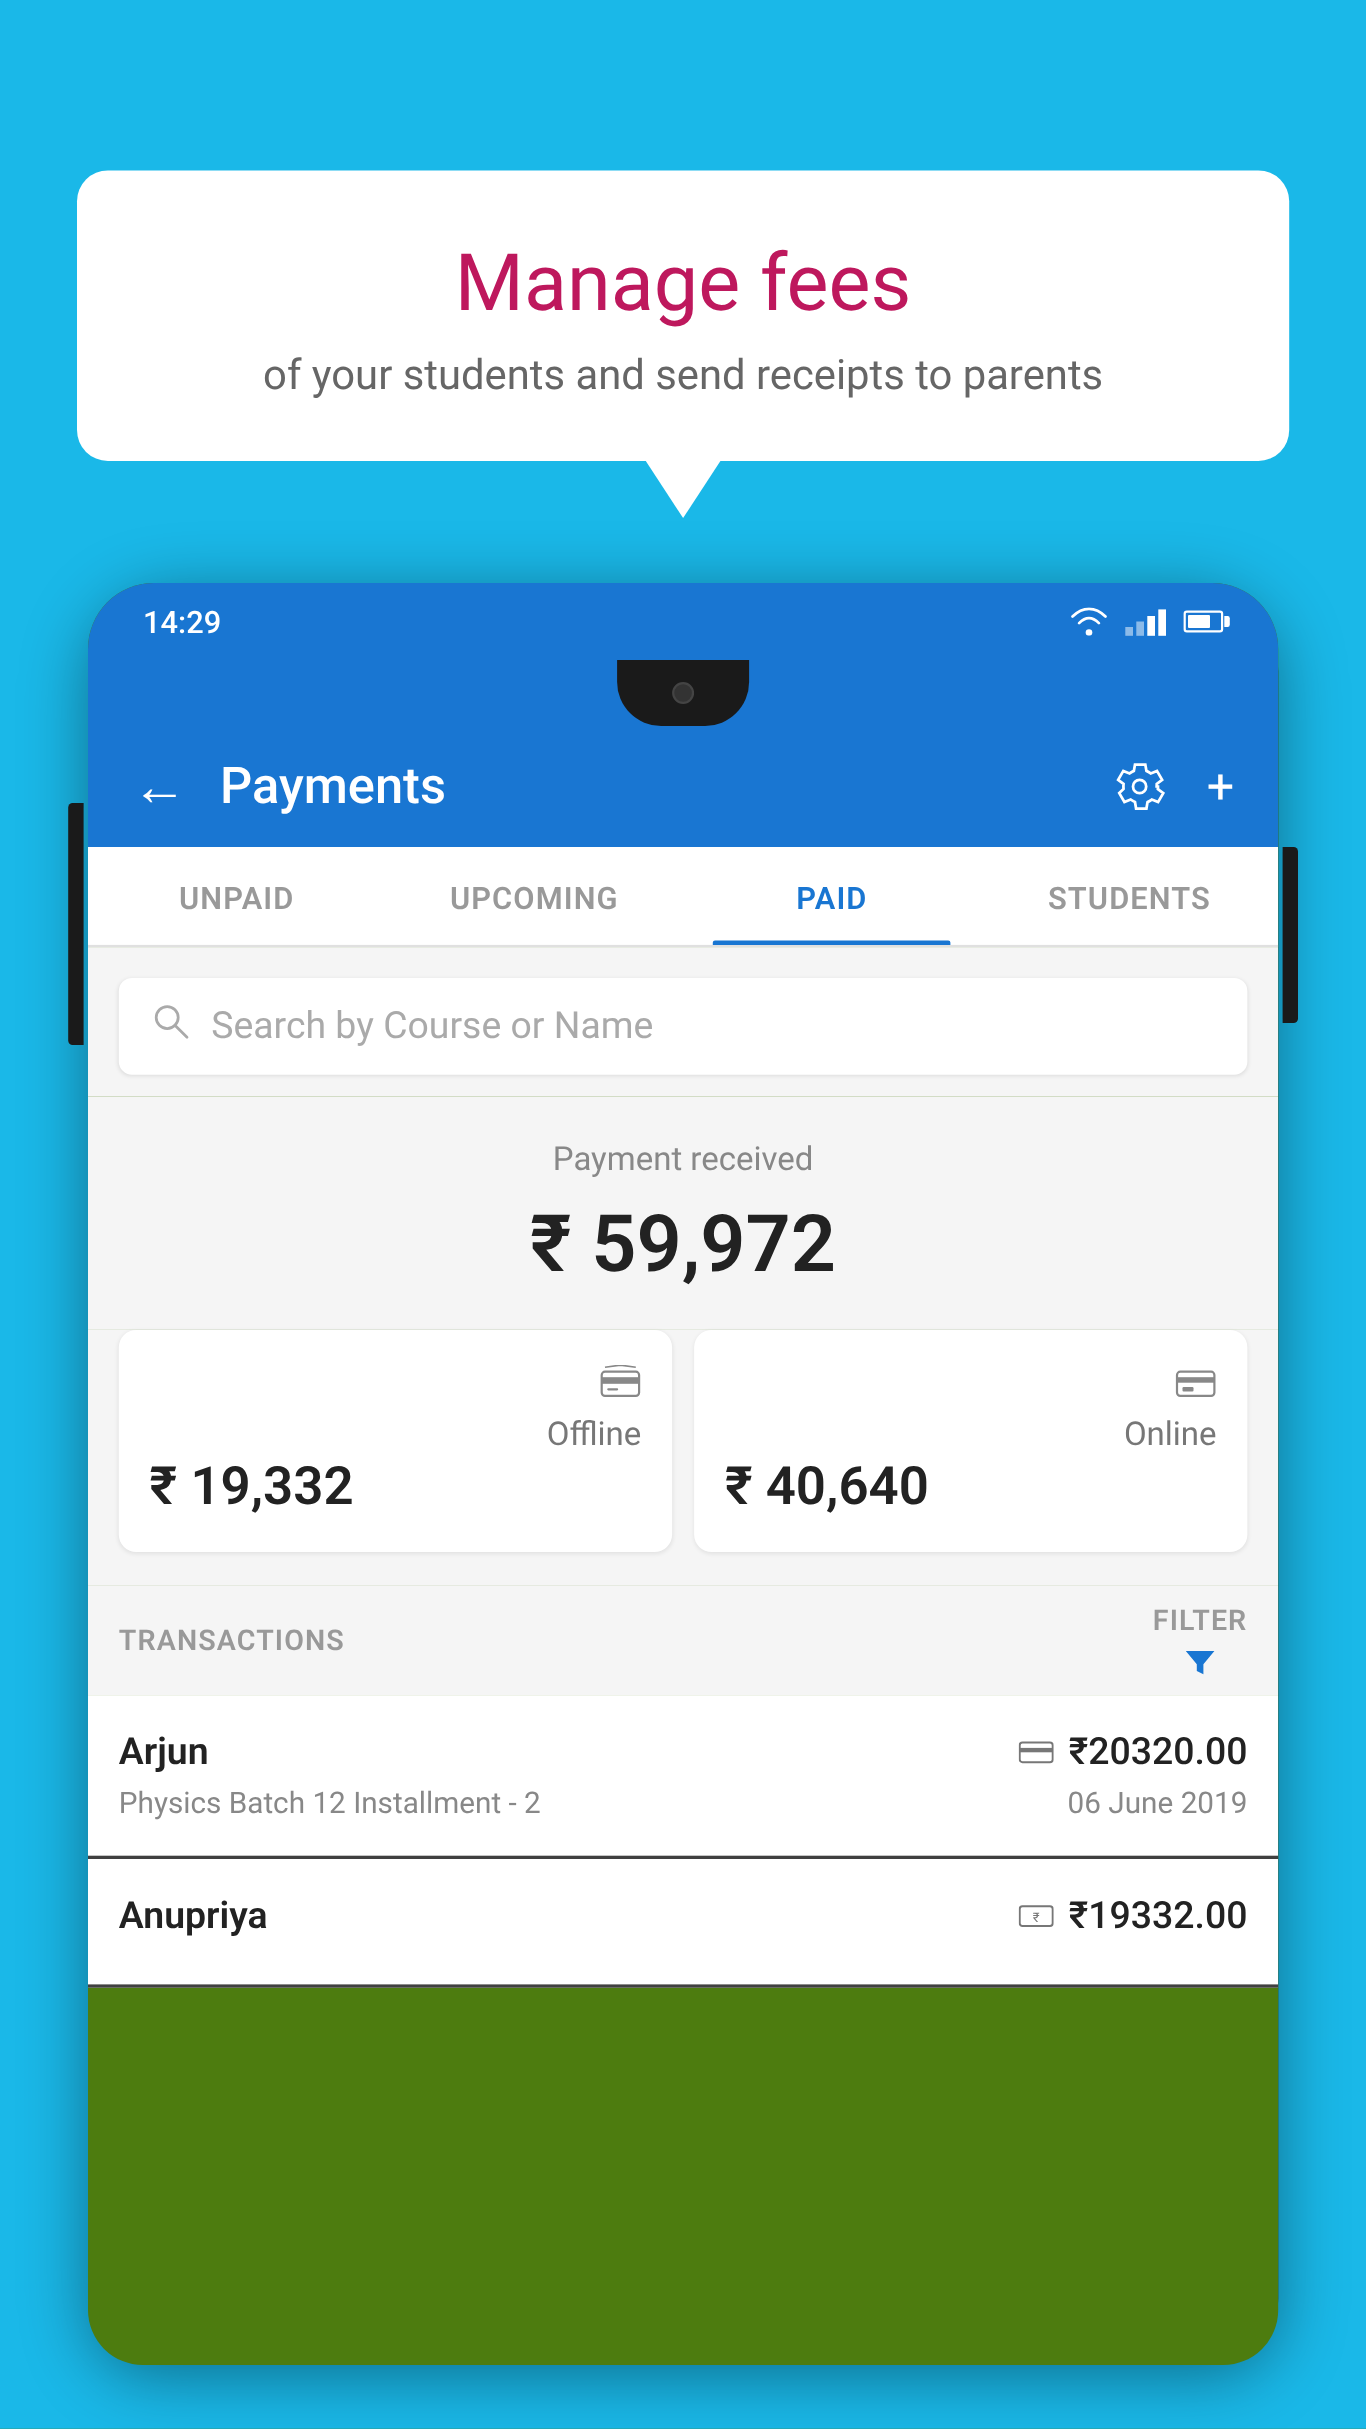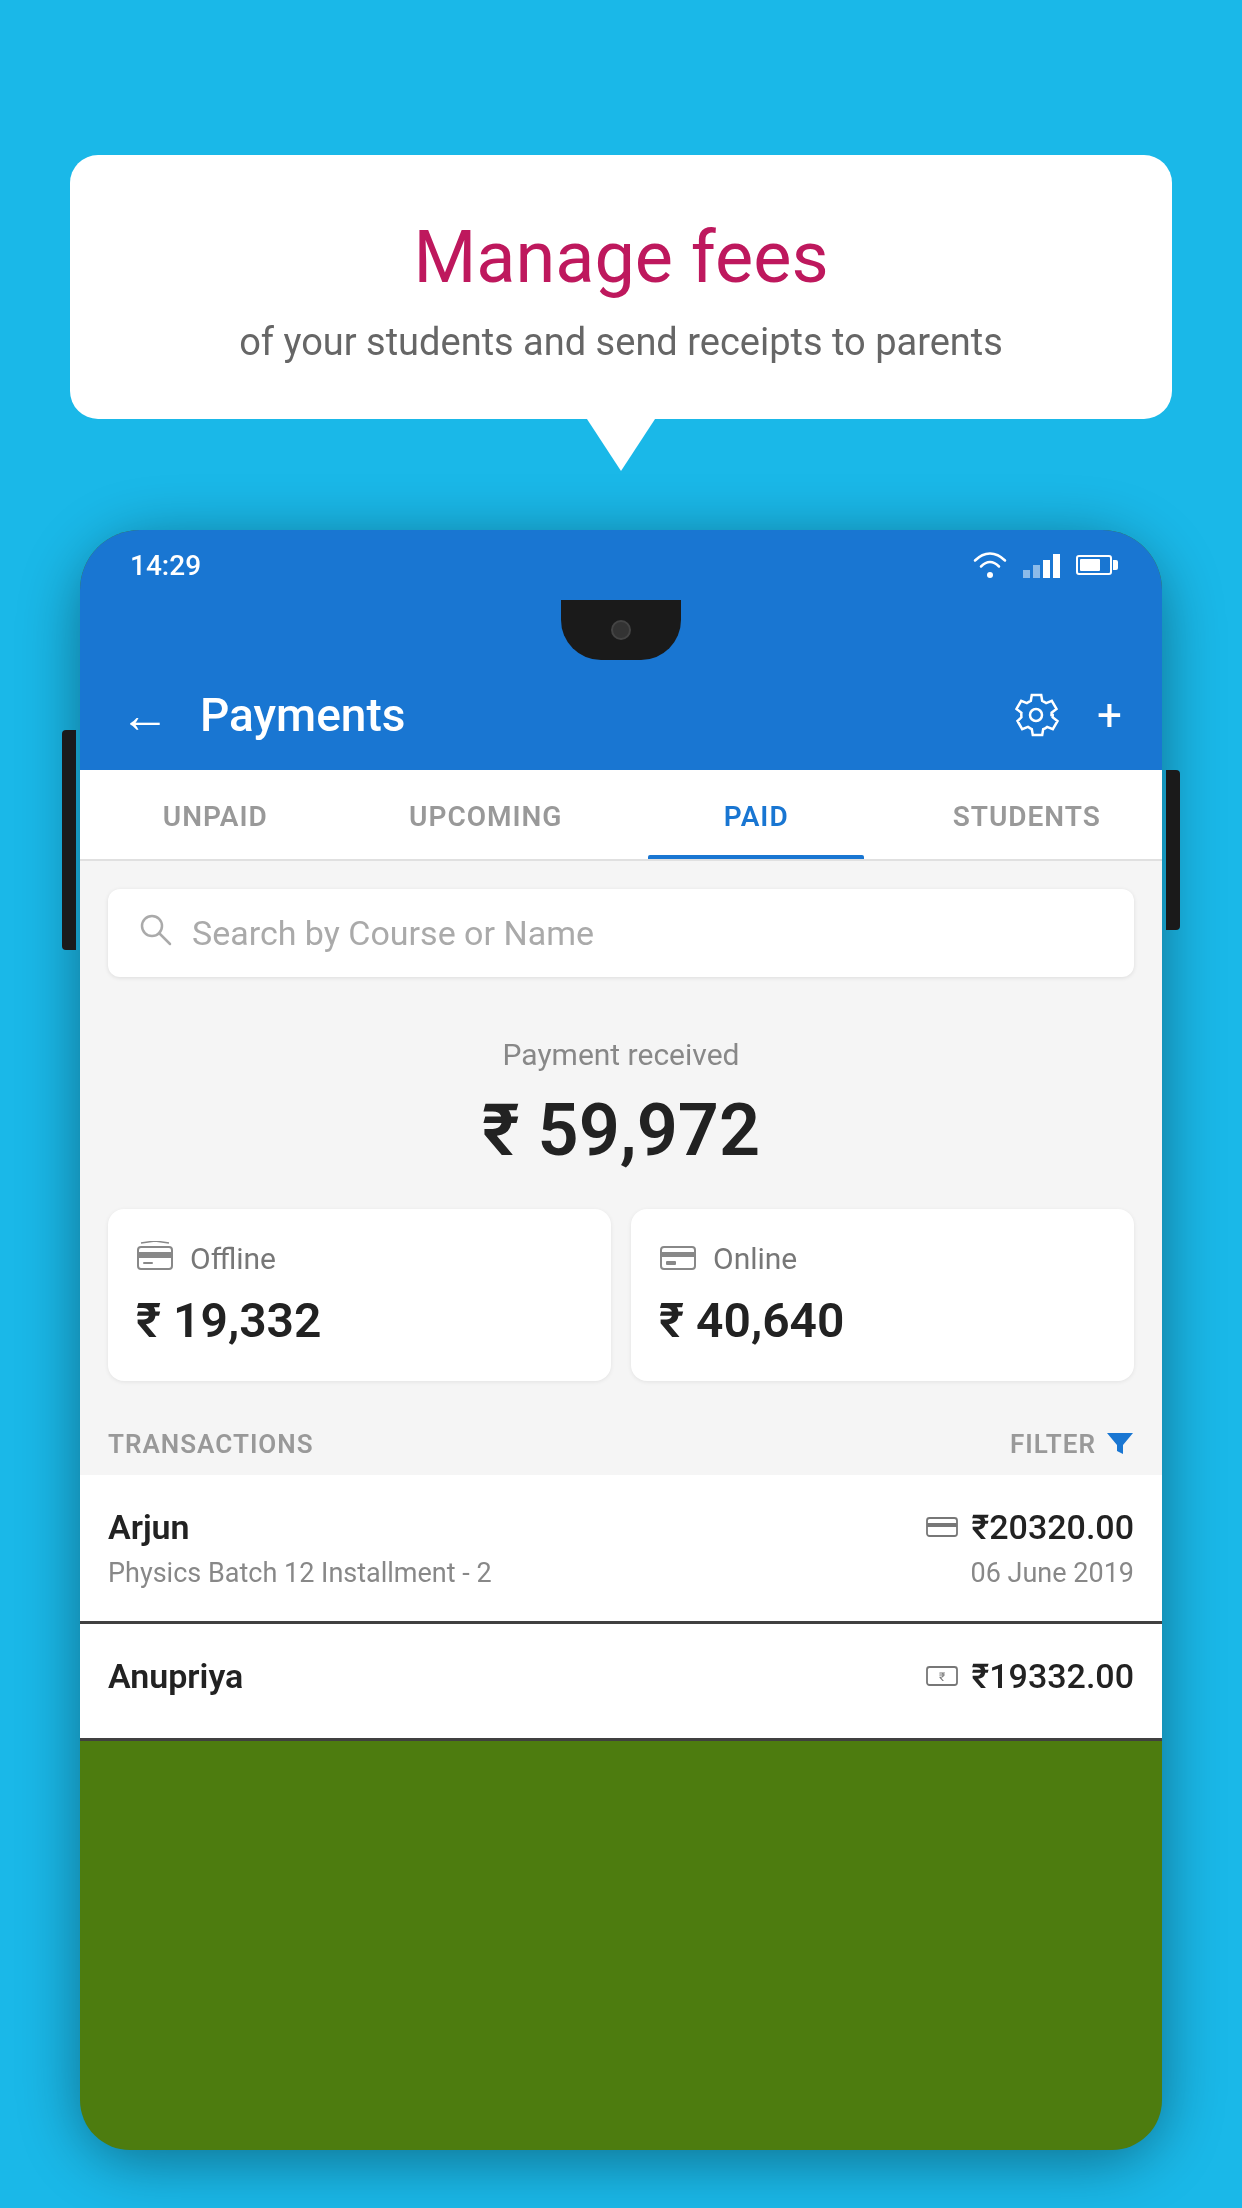--- a/index.html
+++ b/index.html
@@ -296,24 +296,24 @@
     }
     .payment-card {
       flex: 1;
       background: white;
       border-radius: 16px;
       padding: 32px 28px;
       box-shadow: 0 1px 4px rgba(0,0,0,0.08);
     }
     .card-header {
       display: flex;
-      align-items: flex-start;
+      align-items: flex-end;
       gap: 16px;
-      margin-bottom: 16px;
       color: #777;
+      flex-direction: column;
     }
     .card-label {
       font-size: 30px;
       color: #777;
     }
     .card-amount {
       font-size: 48px;
       font-weight: 600;
       color: #222;
     }
@@ -330,20 +330,21 @@
       font-size: 26px;
       font-weight: 600;
       color: #999;
       letter-spacing: 1px;
     }
     .filter-btn {
       display: flex;
       align-items: center;
       gap: 10px;
       cursor: pointer;
+      flex-direction: column;
     }
     .filter-text {
       font-size: 26px;
       font-weight: 600;
       color: #999;
       letter-spacing: 1px;
     }
 
     
     .transaction-row {

